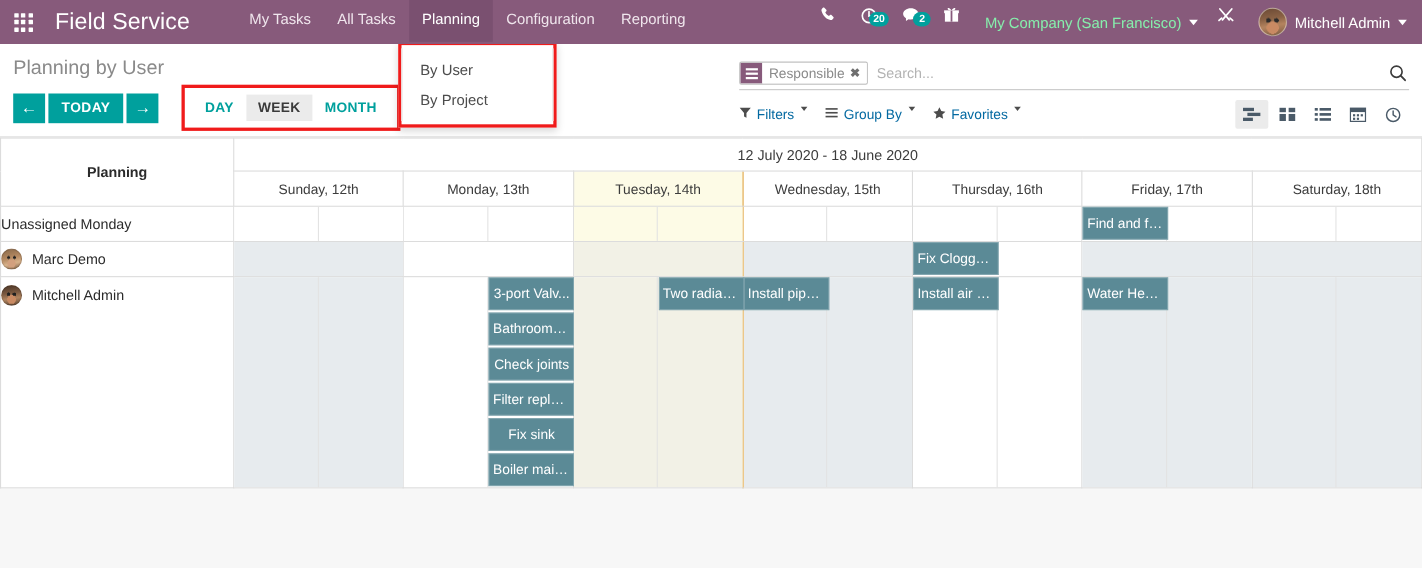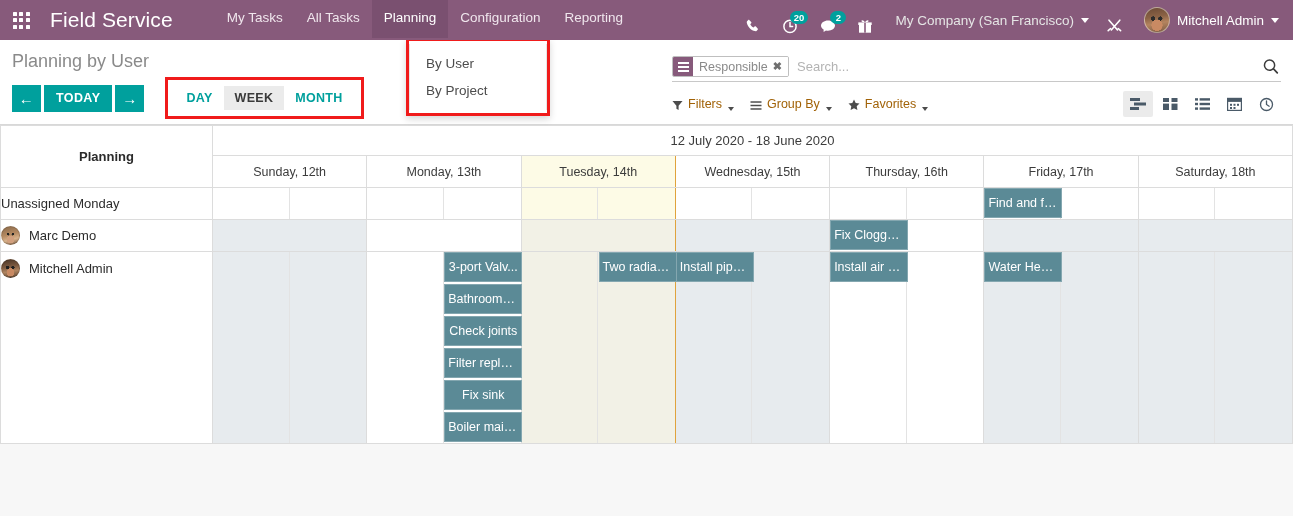--- a/index.html
+++ b/index.html
@@ -33,31 +33,31 @@
   }
   .menu-items { display: flex; align-items: flex-start; height: 44px; margin-left: 28px; }
   .menu-item {
     padding: 0 12px; height: 40px; line-height: 40px;
     font-size: 13.5px; color: #f0e6ed; cursor: pointer; white-space: nowrap;
   }
   .menu-item.active { background: #7a5070; color: #fff; }
   .nav-right { margin-left: auto; display: flex; align-items: center; height: 40px; padding-right: 10px; }
   .nav-icon {
     position: relative; padding: 0 11px; height: 28px;
-    display: flex; align-items: flex-end; cursor: pointer;
+    display: flex; align-items: flex-start; cursor: pointer;
   }
   .nav-icon svg { display: block; }
   .badge {
     position: absolute; top: 5px; right: 1px;
     background: #00A09D; color: #fff; font-size: 9.5px; font-weight: 600;
     border-radius: 9px; padding: 1px 4px; min-width: 16px; text-align: center;
     line-height: 11px;
   }
   .company-sel {
-    font-size: 13.5px; color: #e5e5e5; padding: 0 6px 0 12px;
+    font-size: 13.5px; color: #86efac; padding: 0 6px 0 12px;
     display: flex; align-items: center; gap: 7px; cursor: pointer; white-space: nowrap; justify-content: center;
   }
   .caret { width: 0; height: 0; border-left: 4px solid transparent; border-right: 4px solid transparent; border-top: 5px solid #fff; display:inline-block; }
   .user-box { display: flex; align-items: center; gap: 7px; padding: 0 4px 0 10px; cursor: pointer; }
   .avatar-hdr {
     width: 26px; height: 26px; border-radius: 50%;
     background:
       radial-gradient(circle at 50% 72%, #c98a63 0 26%, transparent 27%),
       radial-gradient(circle at 34% 44%, #2b2b2b 0 10%, transparent 11%),
       radial-gradient(circle at 64% 44%, #2b2b2b 0 10%, transparent 11%),
@@ -106,21 +106,20 @@
   
   .dropdown-menu-box {
     position: absolute;
     left: 362px; top: -6px;
     border: 3px solid #f01b1b;
     background: #fff;
     width: 144px;
     padding: 3px 0;
     z-index: 40;
     box-shadow: 0 3px 7px rgba(0,0,0,.16);
-    margin-left: 44px;
   }
   .dropdown-inner { background: #fff; border-left: 1px solid #e6e6e6; border-right: 1px solid #e6e6e6; padding: 6px 0; }
   .dd-item {
     font-size: 13.5px; color: #4c4c4c; padding: 6px 16px; cursor: pointer; white-space: nowrap;
   }
 
   
   .cp-right { flex: 1; padding-right: 12px; }
   .search-row {
     display: flex; align-items: center;
@@ -144,22 +143,22 @@
   .facet-x { font-size: 11px; color: #6f6f6f; cursor: pointer; font-weight: 700; }
   .search-input {
     flex: 1; border: none; outline: none; font-size: 13px; color: #14532d;
     background: transparent; font-family: "Liberation Sans", sans-serif; padding: 0 4px;
   }
   .search-input::placeholder { color: #b3b3b3; }
   .search-magnifier { padding: 0 2px 0 8px; cursor: pointer; display: flex; align-items: center; }
 
   .filter-row { display: flex; align-items: center; margin-top: 9px; margin-left: 4px; }
   .filter-btn {
-    display: flex; align-items: flex-end; gap: 5px;
-    font-size: 12.5px; color: #a16207; cursor: pointer; margin-right: 16px; white-space: nowrap;
+    display: flex; align-items: flex-start; gap: 5px;
+    font-size: 12.5px; color: #0369a1; cursor: pointer; margin-right: 16px; white-space: nowrap;
   }
   .caret-dark { width: 0; height: 0; border-left: 3.5px solid transparent; border-right: 3.5px solid transparent; border-top: 4.5px solid #4c4c4c; display:inline-block; margin-left:1px; }
   .view-switcher { margin-left: auto; display: flex; align-items: center; gap: 2px; }
   .vs-btn {
     width: 30px; height: 26px; display: flex; align-items: center; justify-content: center;
     cursor: pointer; border-radius: 2px;
   }
   .vs-btn.active { background: #ebebeb; }
 
   

